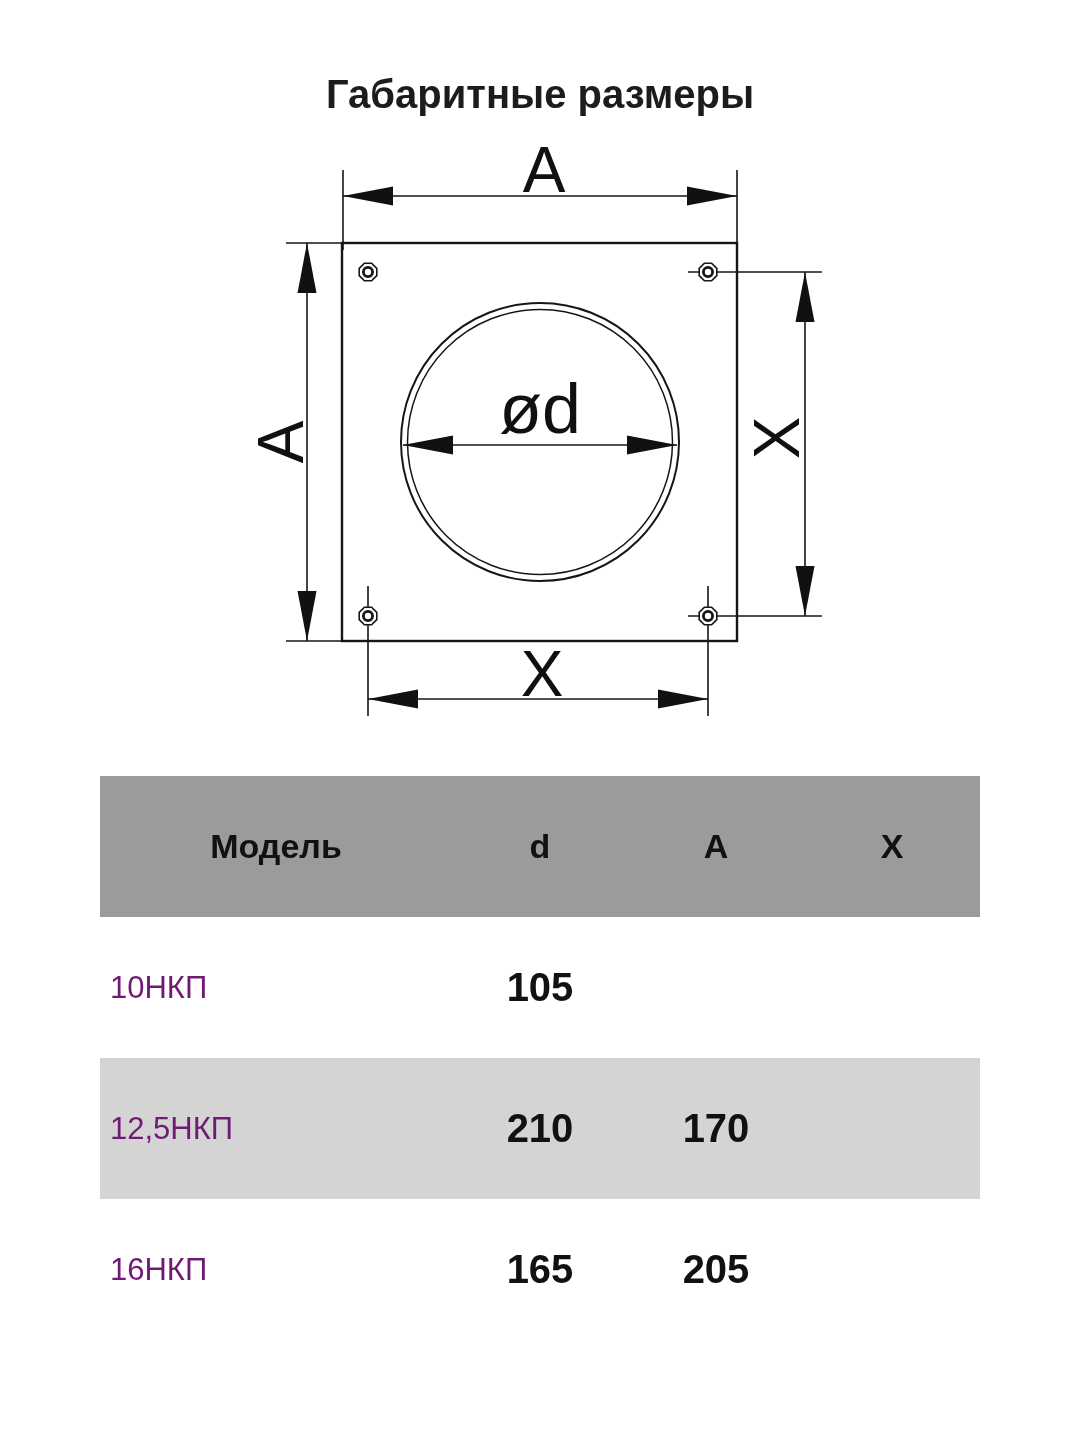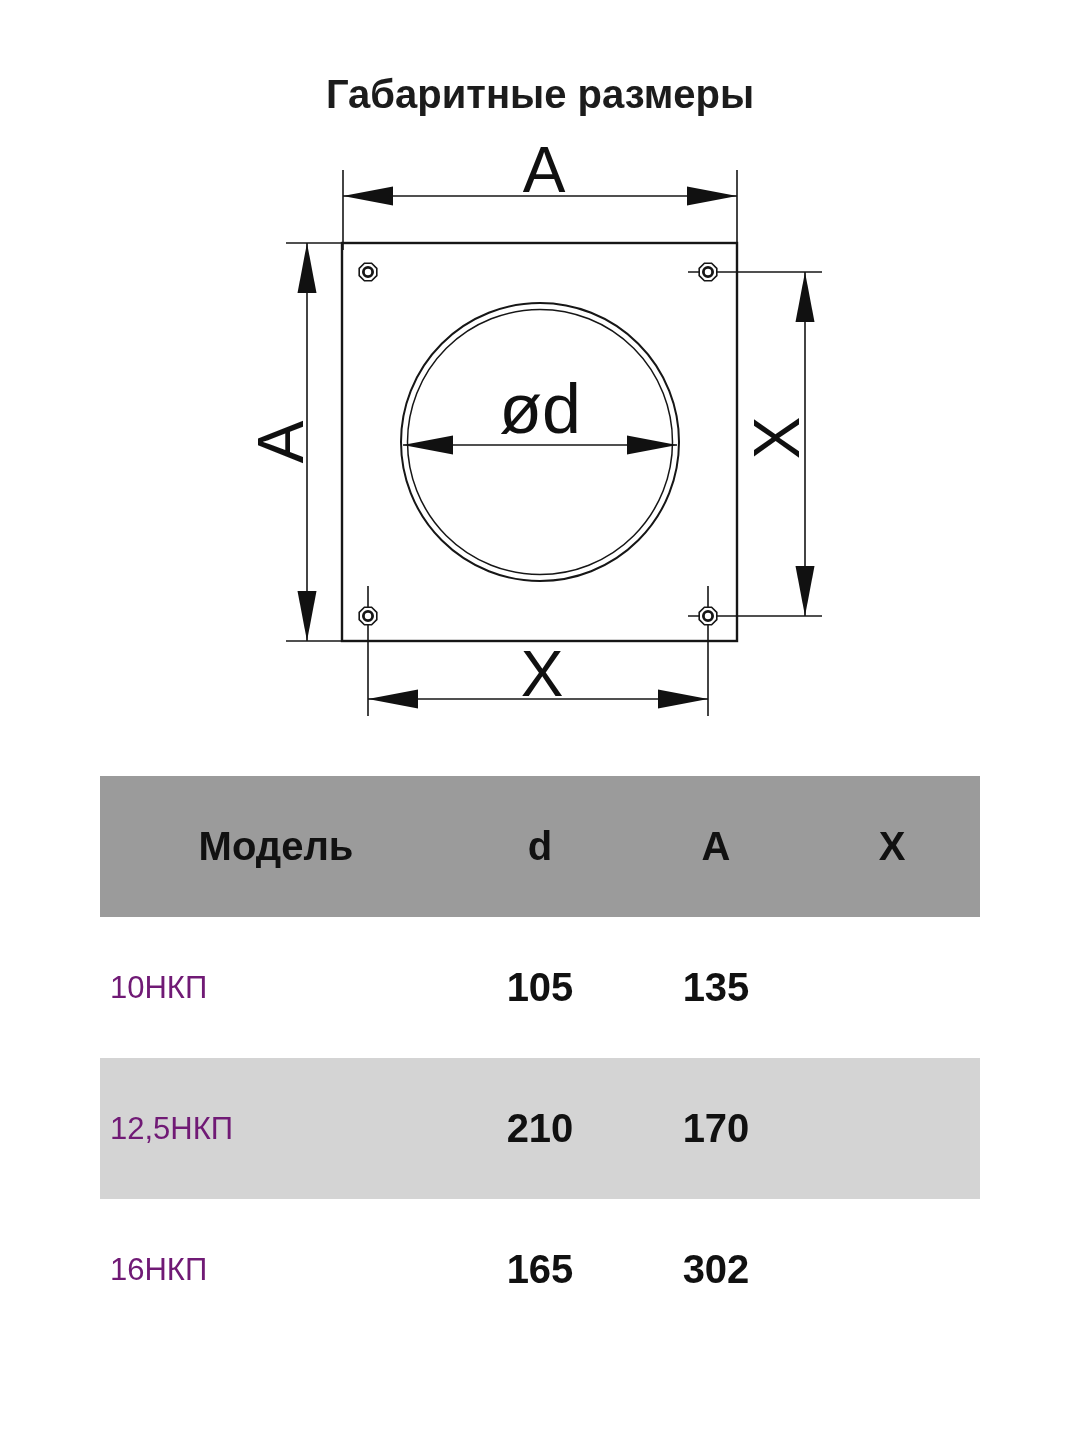--- a/index.html
+++ b/index.html
@@ -14,21 +14,21 @@
   .drawing{position:absolute;top:130px;left:0;}
   .drawing text{
     font-family:"Liberation Sans",sans-serif;fill:#101010;
   }
   .dim-label{font-size:64px;}
   .dia-label{font-size:70px;}
 
   
   .dim-table{position:absolute;left:100px;top:776px;width:880px;}
   .t-row{display:flex;align-items:center;height:141px;}
-  .t-row.t-head{background:#9b9b9b;font-weight:700;font-size:40px;}
+  .t-row.t-head{background:#9b9b9b;font-weight:700;font-size:34px;}
   .t-row.t-alt{background:#d4d4d4;}
   .cell{box-sizing:border-box;}
   .c-model{width:40%;}
   .t-head .c-model{text-align:center;}
   .t-body .c-model{padding-left:10px;font-weight:400;font-size:31px;color:#701a75;}
   .c-num{width:20%;text-align:center;}
   .t-body .c-num{font-weight:700;font-size:40px;}
 </style>
 </head>
 <body>
@@ -106,29 +106,28 @@
     <div class="t-row t-head">
       <div class="cell c-model">Модель</div>
       <div class="cell c-num">d</div>
       <div class="cell c-num">A</div>
       <div class="cell c-num">X</div>
     </div>
 
     <div class="t-row t-body">
       <div class="cell c-model">10НКП</div>
       <div class="cell c-num">105</div>
-      <div class="cell c-num">135</div>
     </div>
 
     <div class="t-row t-body t-alt">
       <div class="cell c-model">12,5НКП</div>
       <div class="cell c-num">210</div>
       <div class="cell c-num">170</div>
     </div>
 
     <div class="t-row t-body">
       <div class="cell c-model">16НКП</div>
       <div class="cell c-num">165</div>
-      <div class="cell c-num">302</div>
+      <div class="cell c-num">205</div>
     </div>
 
   </div>
 </div>
 
 </body></html>

